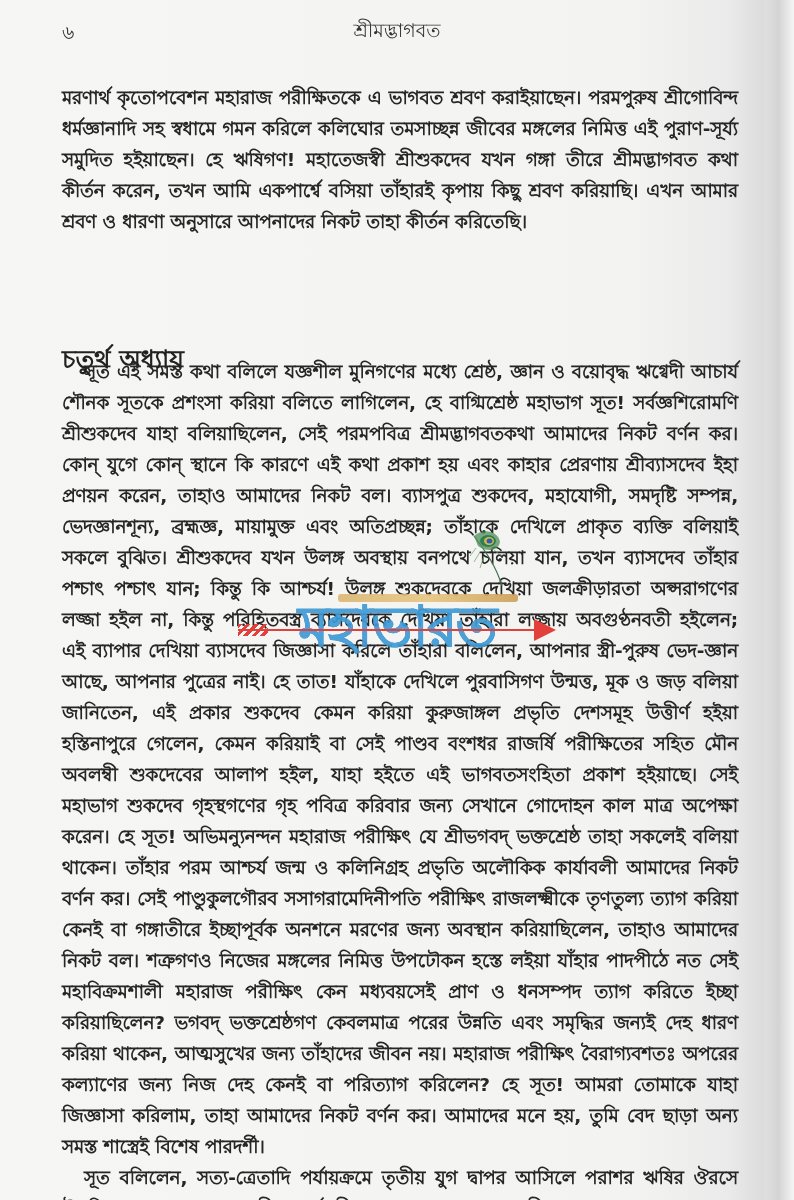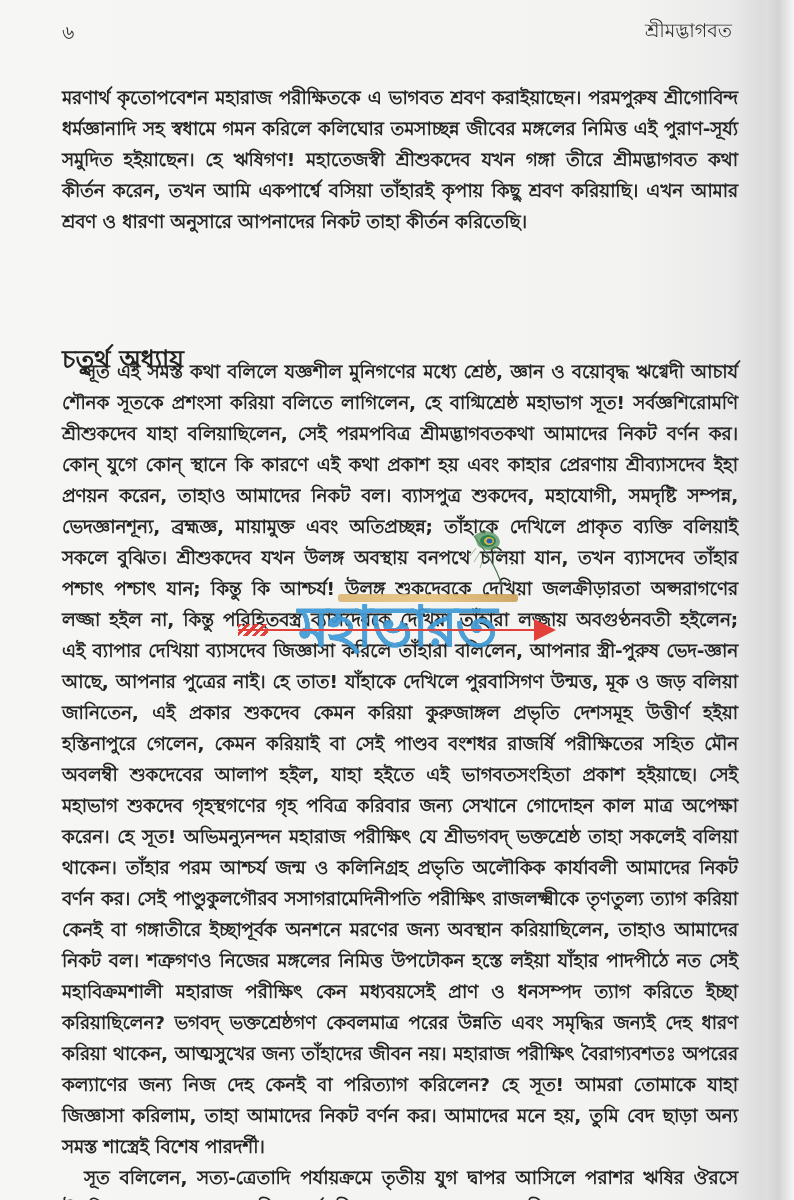--- a/index.html
+++ b/index.html
@@ -37,21 +37,21 @@
     }
     .page-number {
       position: absolute;
       left: 0; top: 8px;
       font-size: 19px;
       color: #333;
     }
     .book-title {
       position: absolute;
       left: 0; right: 0; top: 6px;
-      text-align: right;
+      text-align: center;
       font-size: 19px;
       color: #333;
     }
     .body-text {
       position: absolute;
       left: 62px;
       width: 676px;
       font-size: 18.5px;
       line-height: 31px;
       text-align: justify;

